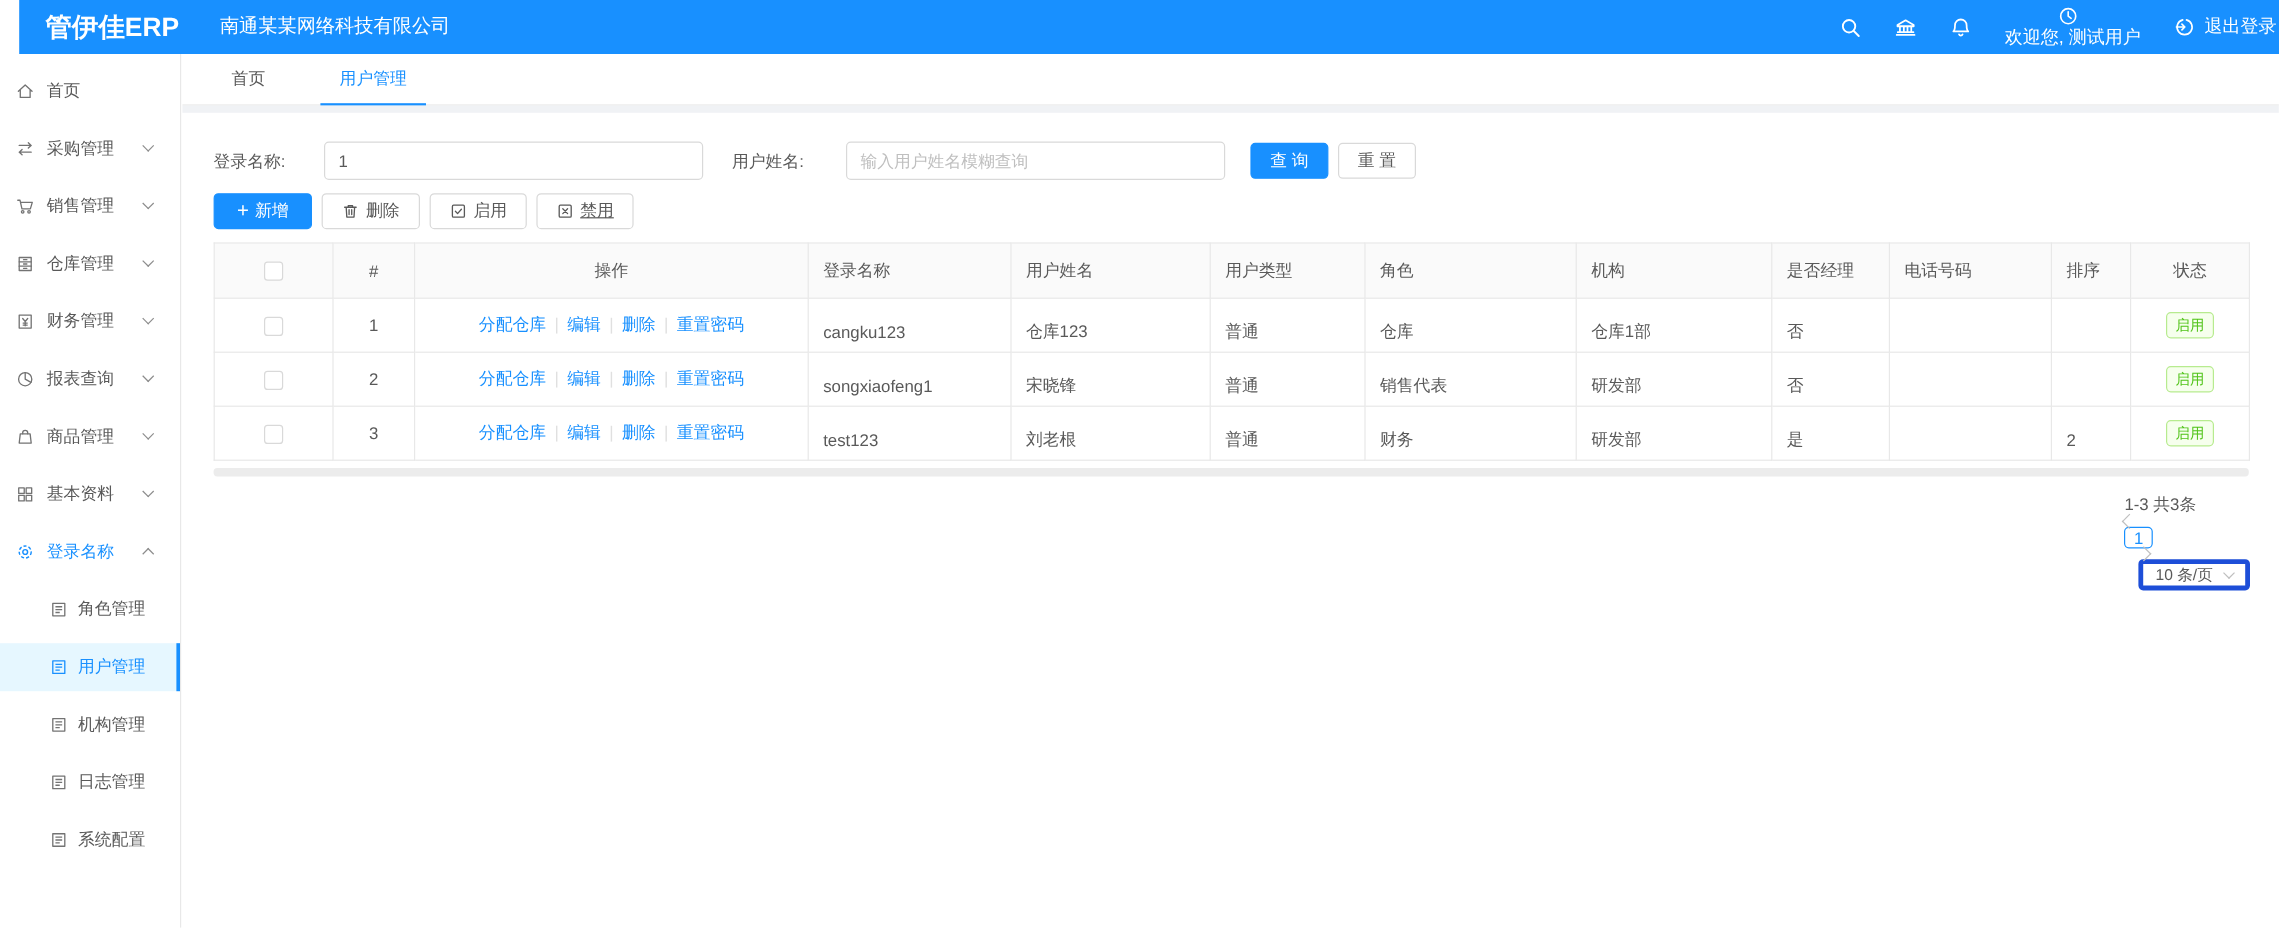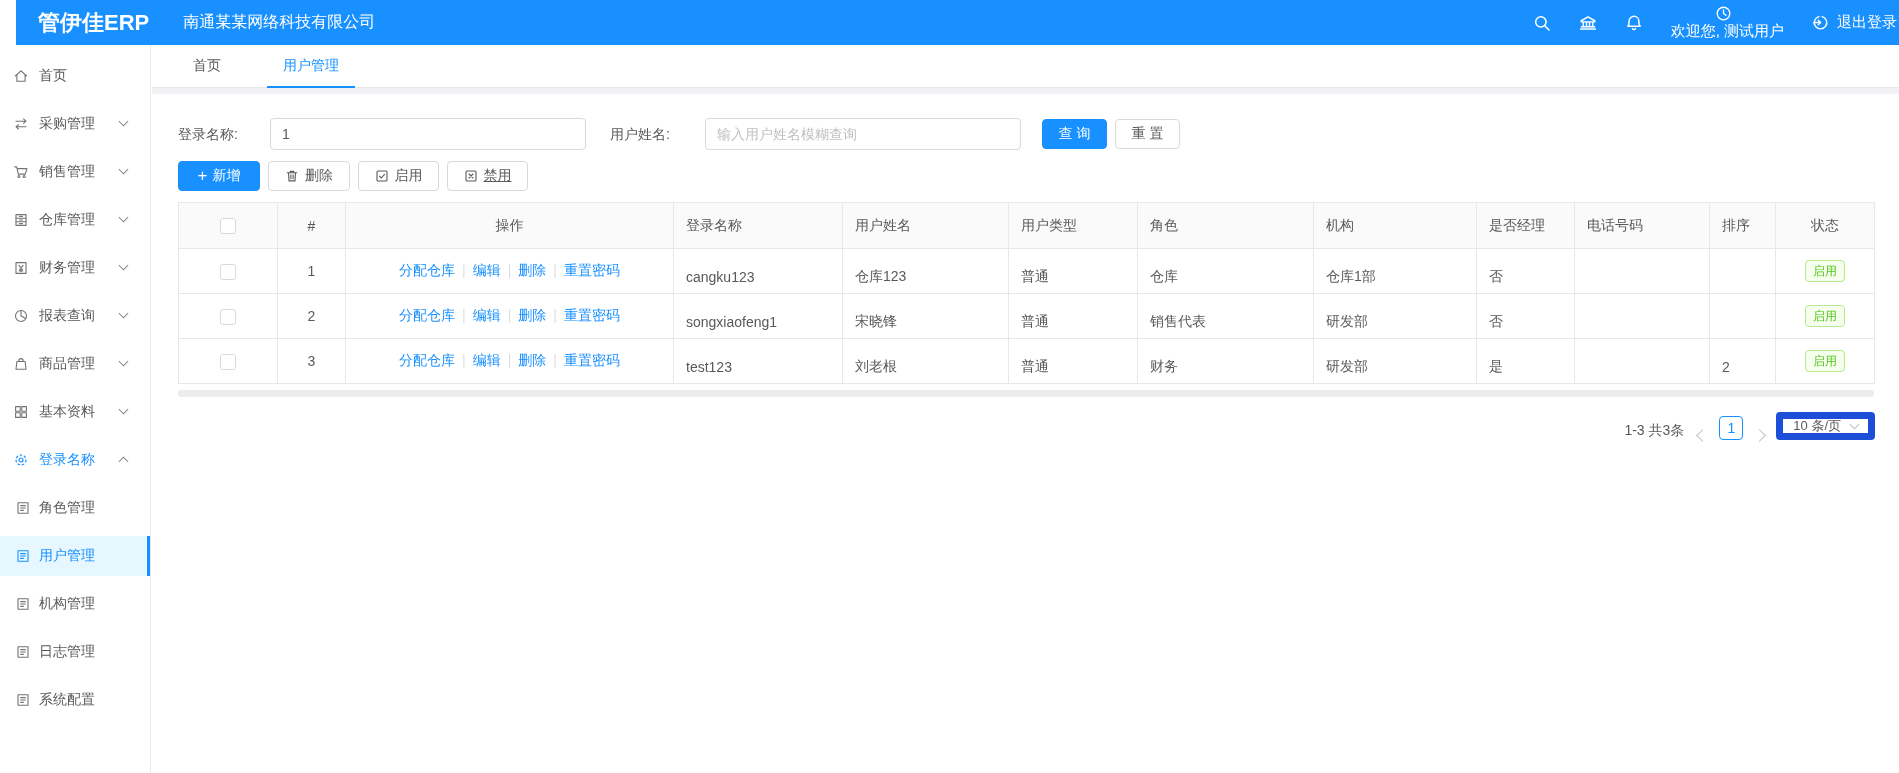--- a/index.html
+++ b/index.html
@@ -19,21 +19,21 @@
   .sidebar { position:absolute; left:0; top:45px; width:151px; height:728px;
     background:#fff; border-right:1px solid #e8e8e8; padding-top:11px; }
   .mi { position:relative; height:40px; margin-bottom:8px; display:flex; align-items:center;
     padding-left:13px; color:#595959; font-size:14px; cursor:pointer; }
   .mi .ic { width:16px; height:16px; flex:none; }
   .mi .ml { margin-left:10px; white-space:nowrap; }
   .chev { position:absolute; right:23px; top:17px; width:7px; height:7px;
     border-right:1.3px solid #8c8c8c; border-bottom:1.3px solid #8c8c8c; }
   .chev.down { transform:rotate(45deg); top:14px; }
   .chev.up { transform:rotate(-135deg); top:18px; }
-  .mi.sub { padding-left:15px; }
+  .mi.sub { padding-left:41px; }
   .mi.sub .ml { margin-left:8px; }
   .mi.active { background:#e6f7ff; color:#1890ff; }
   .mi.active::after { content:""; position:absolute; right:0; top:0; bottom:0; width:3px; background:#1890ff; }
   .mi.sys { color:#1890ff; }
   
   .tabbar { position:absolute; left:152px; top:45px; right:0; height:43px; background:#fff;
     border-bottom:1px solid #e8e8e8; display:flex; align-items:stretch; }
   .tab { margin-left:25px; padding:0 16px; display:flex; align-items:center;
     font-size:14px; color:#595959; cursor:pointer; position:relative; }
   .tab + .tab { margin-left:30px; }
@@ -62,28 +62,28 @@
   .cbx { display:inline-block; width:16px; height:16px; border:1px solid #d9d9d9;
     border-radius:3px; background:#fff; vertical-align:middle; cursor:pointer; }
   .oplink { color:#1890ff; cursor:pointer; text-decoration:none; }
   .sep { color:#e0e0e0; margin:0 7px; }
   .badge { display:inline-block; padding:1px 7px; font-size:12px; line-height:18px;
     color:#52c41a; background:#f6ffed; border:1px solid #b7eb8f; border-radius:4px; }
   .hscroll { position:absolute; left:178px; top:390px; width:1696px; height:7px;
     background:#ececec; border-radius:3px; }
   
   .pager { position:absolute; top:412px; right:24px; height:28px; display:flex;
-    align-items:flex-end; font-size:14px; color:#595959; }
+    align-items:flex-start; font-size:14px; color:#595959;flex-direction:column; }
   .pg-total { margin-right:14px; }
   .pg-arrow { width:9px; height:9px; border-left:1.4px solid #bfbfbf; border-bottom:1.4px solid #bfbfbf; flex:none; }
   .pg-arrow.left { transform:rotate(45deg); margin-right:12px; }
   .pg-arrow.right { transform:rotate(-135deg); margin-left:12px; }
   .pg-page { width:24px; height:24px; border:1px solid #1890ff; border-radius:4px; color:#1890ff;
     display:flex; align-items:center; justify-content:center; font-size:14px; cursor:pointer; }
-  .pg-size { margin-left:12px; height:28px; border:7px solid #1d4ed8; border-radius:4px;
+  .pg-size { margin-left:12px; height:28px; border:4px solid #1d4ed8; border-radius:4px;
     display:flex; align-items:center; padding:0 10px; font-size:13px; color:#595959; cursor:pointer; }
   .pg-size .chevd { width:7px; height:7px; border-right:1.2px solid #bfbfbf; border-bottom:1.2px solid #bfbfbf;
     transform:rotate(45deg); margin-left:10px; margin-top:-3px; }
 </style>
 </head>
 <body>
 
 <div class="topbar">
   <div class="logo">管伊佳ERP</div>
   <div class="company">南通某某网络科技有限公司</div>

